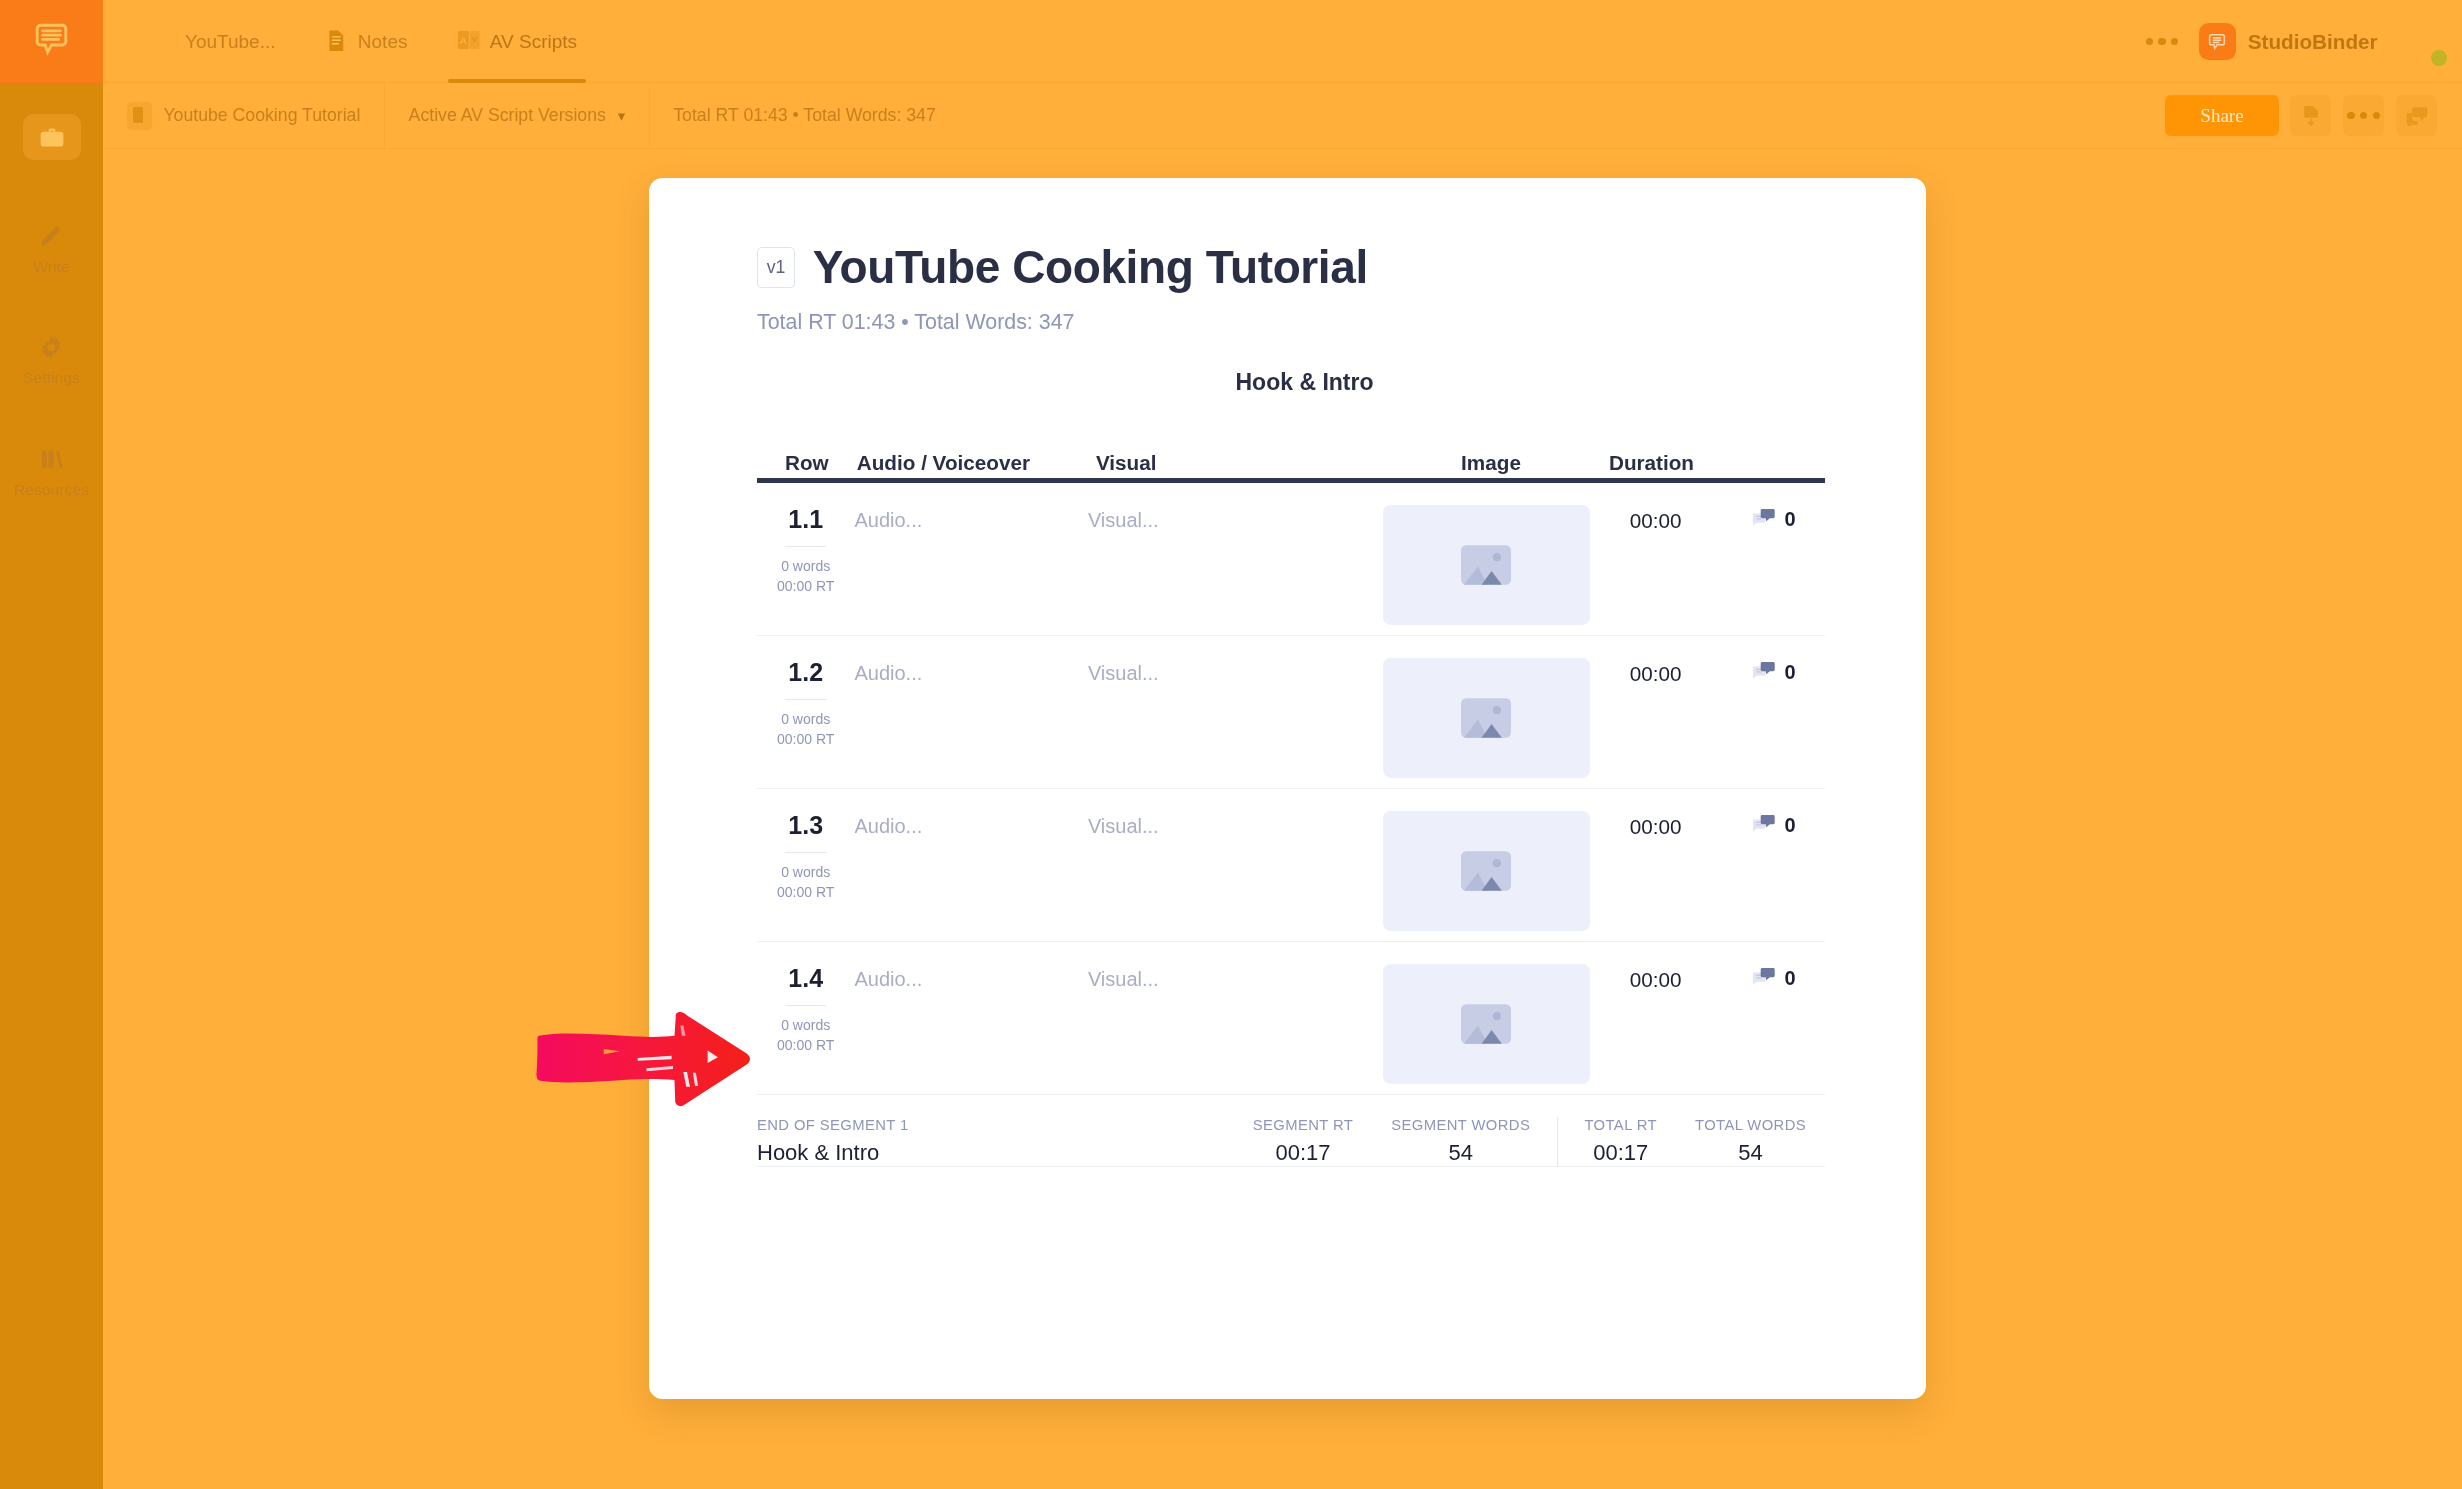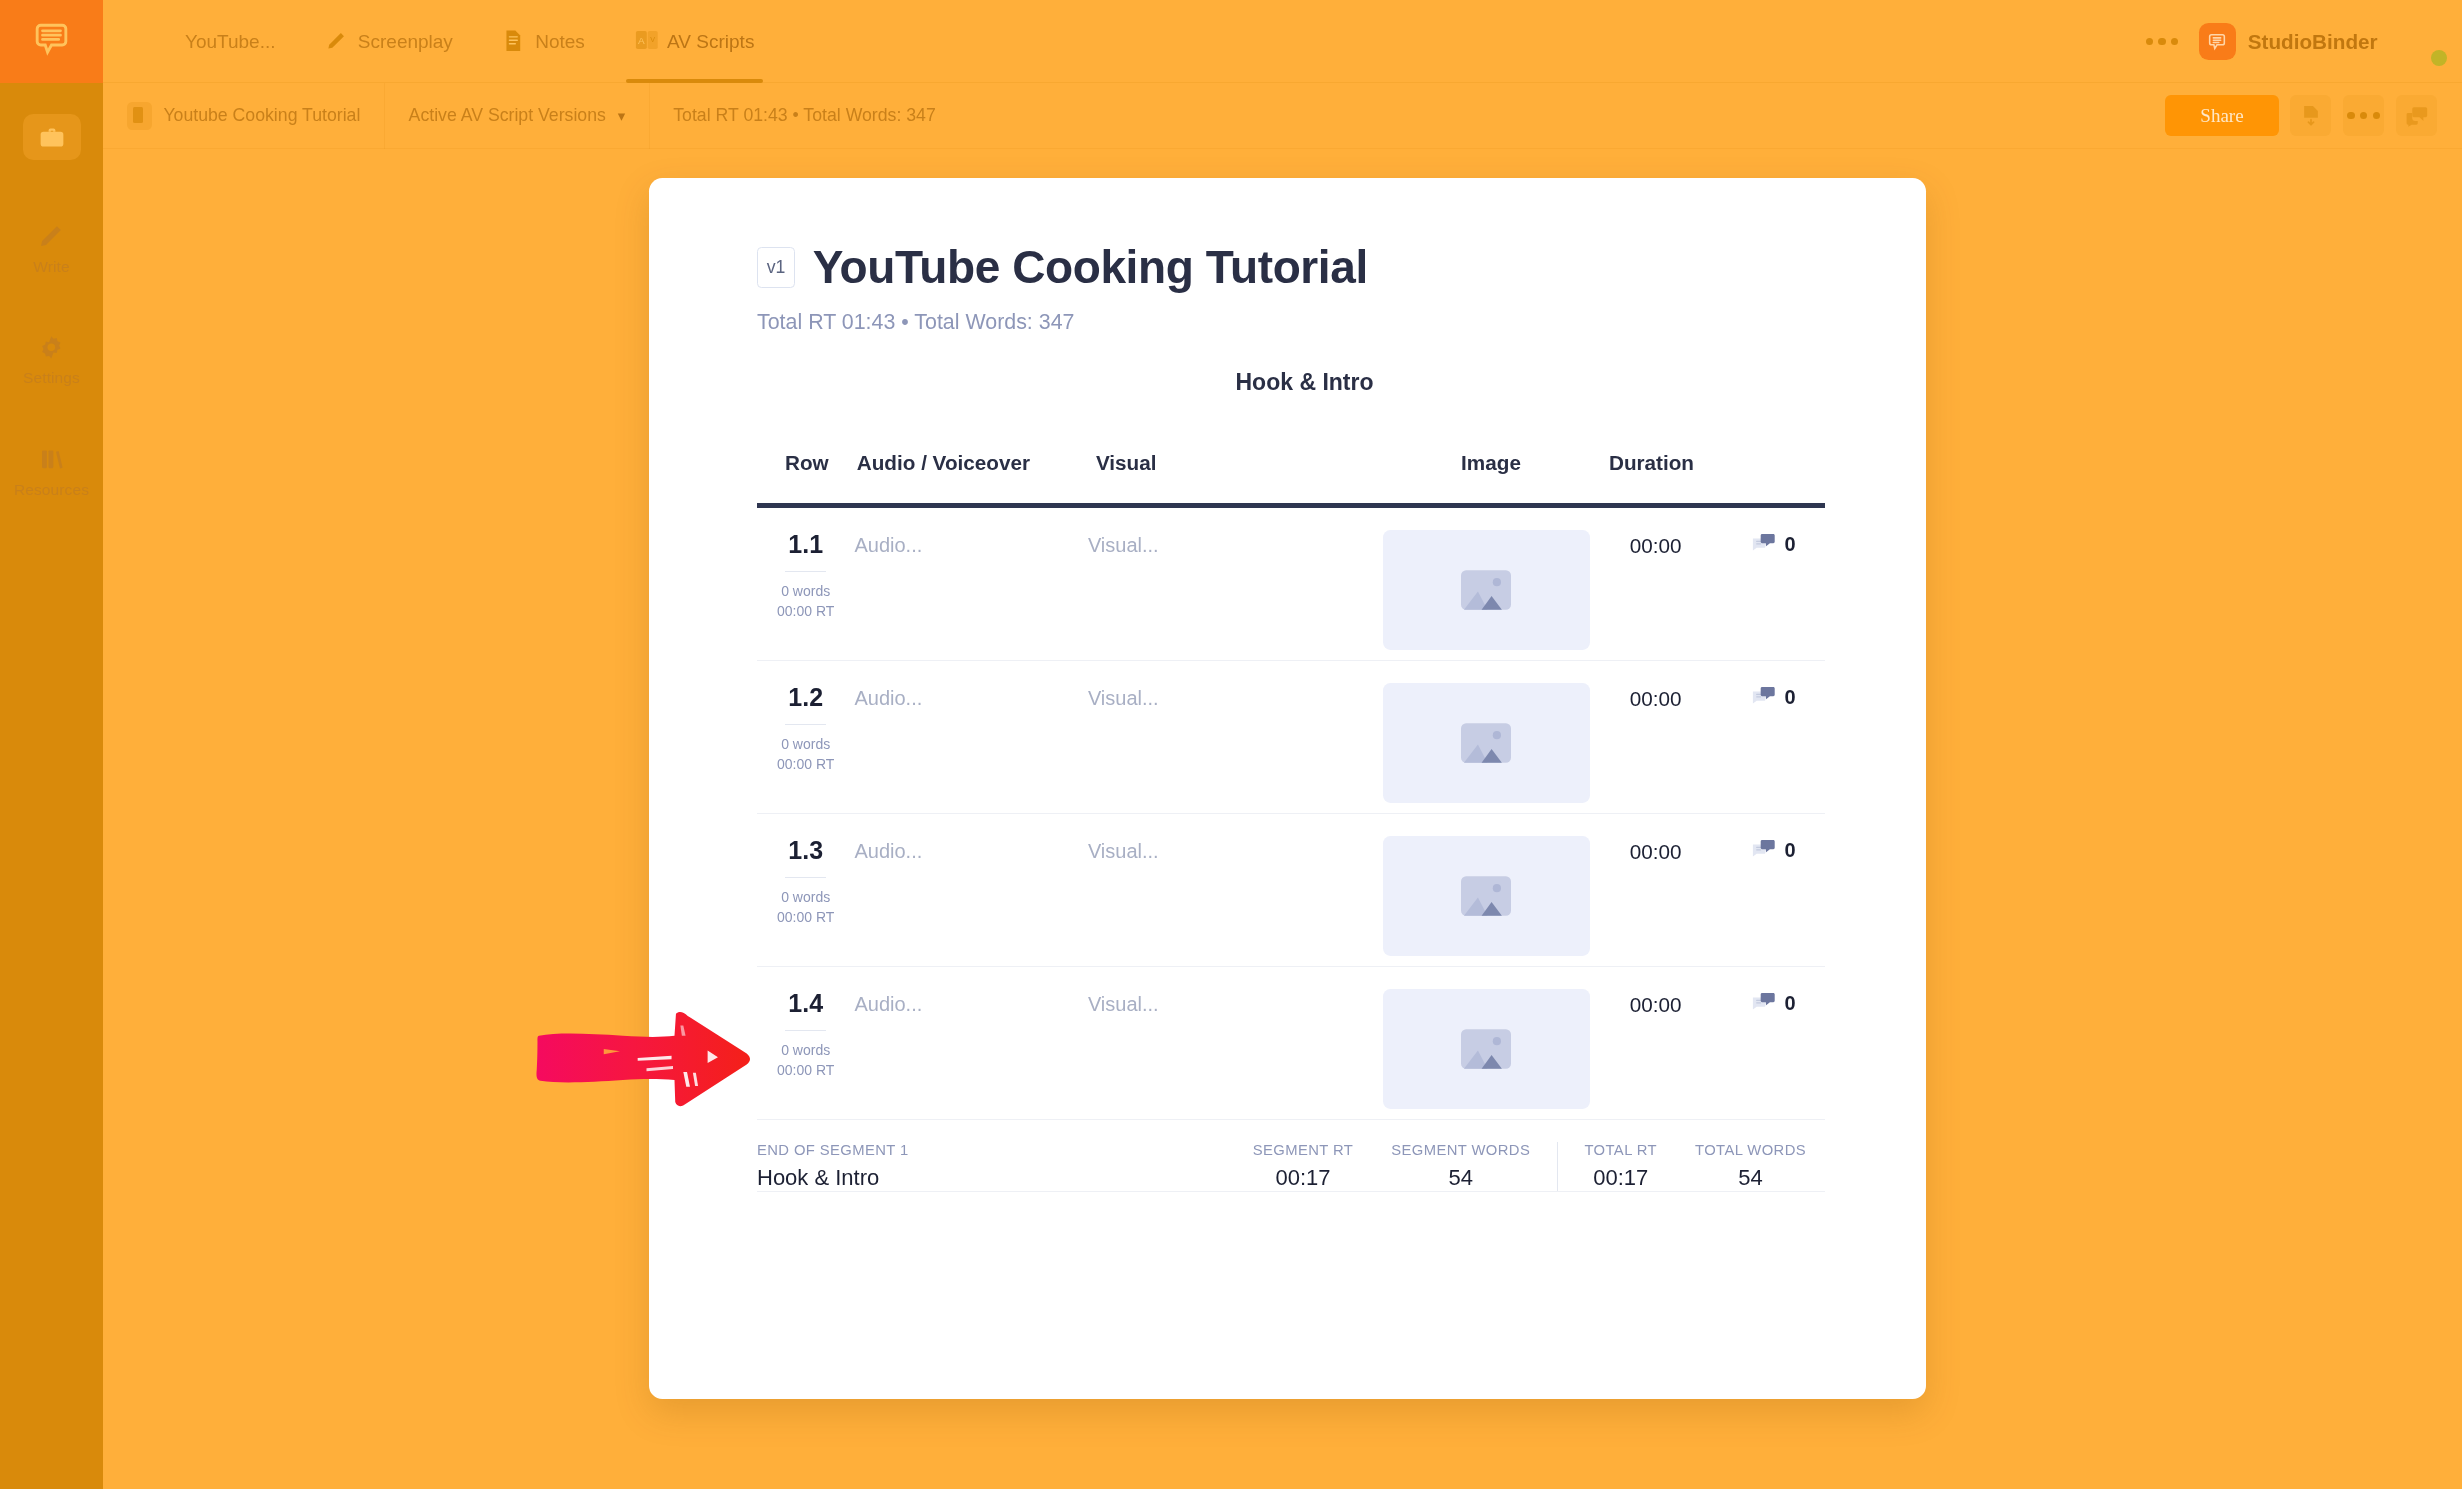--- a/index.html
+++ b/index.html
@@ -129,21 +129,21 @@
 
   .segment-heading {
     margin-top: 34px; text-align: center; font-size: 23px; font-weight: 700; color: #2A2F45;
   }
 
   
   .avtable { margin-top: 55px; width: 1068px; }
   .thead {
     display: flex; align-items: flex-end;
     font-size: 20.7px; font-weight: 700; color: #2A2F45;
-    padding-bottom: 28px;
+    padding-bottom: 3px;
     border-bottom: 5.2px solid #2E3650;
     justify-content: space-between;
   }
   .c-row   { width: 111px; text-align: center; }
   .c-audio { width: 266px; }
   .c-visual{ width: 336px; }
   .c-image { width: 207px; text-align: center; }
   .c-dur   { width: 150px; text-align: center; }
 
   .trow {
@@ -244,28 +244,20 @@
     </div>
   </div>
 
   <div class="topbar">
     <div class="tabs">
 
       <div class="tab">
         <span>YouTube...</span>
       </div>
 
-      <div class="tab">
-        <span class="tab-ico">
-          <svg width="22" height="22" viewBox="0 0 24 24" fill="#D98A0B">
-              <path d="M3.5 17.1L16.2 4.4l3.4 3.4L6.9 20.5 2.6 21.4z"></path>
-            </svg>
-        </span>
-        <span>Screenplay</span>
-      </div>
 
       <div class="tab">
         <span class="tab-ico">
           <svg width="20.7" height="23.6" viewBox="0 0 20 24" fill="#D98A0B">
             <path d="M3 1.5h9l5 5v16H3z"></path>
             <path d="M6 8h8M6 11.5h8M6 15h6" stroke="#FFC35C" stroke-width="1.4" stroke-linecap="round"></path>
           </svg>
         </span>
         <span>Notes</span>
       </div>

